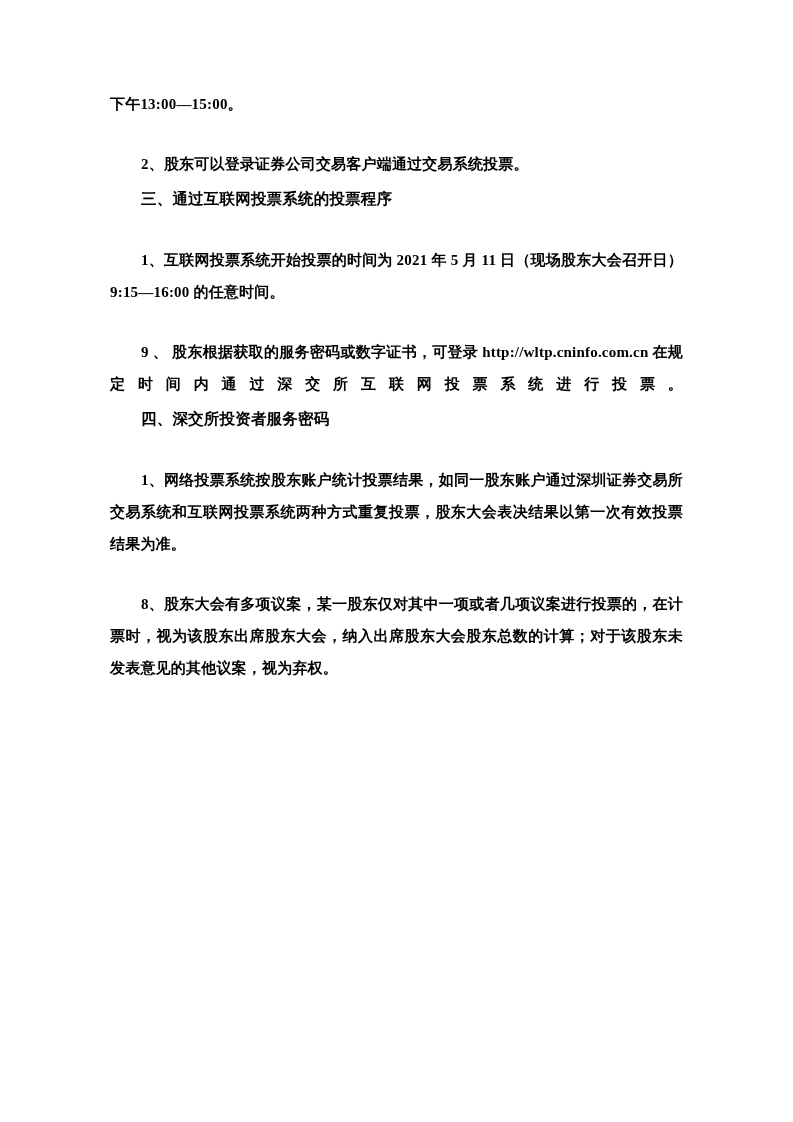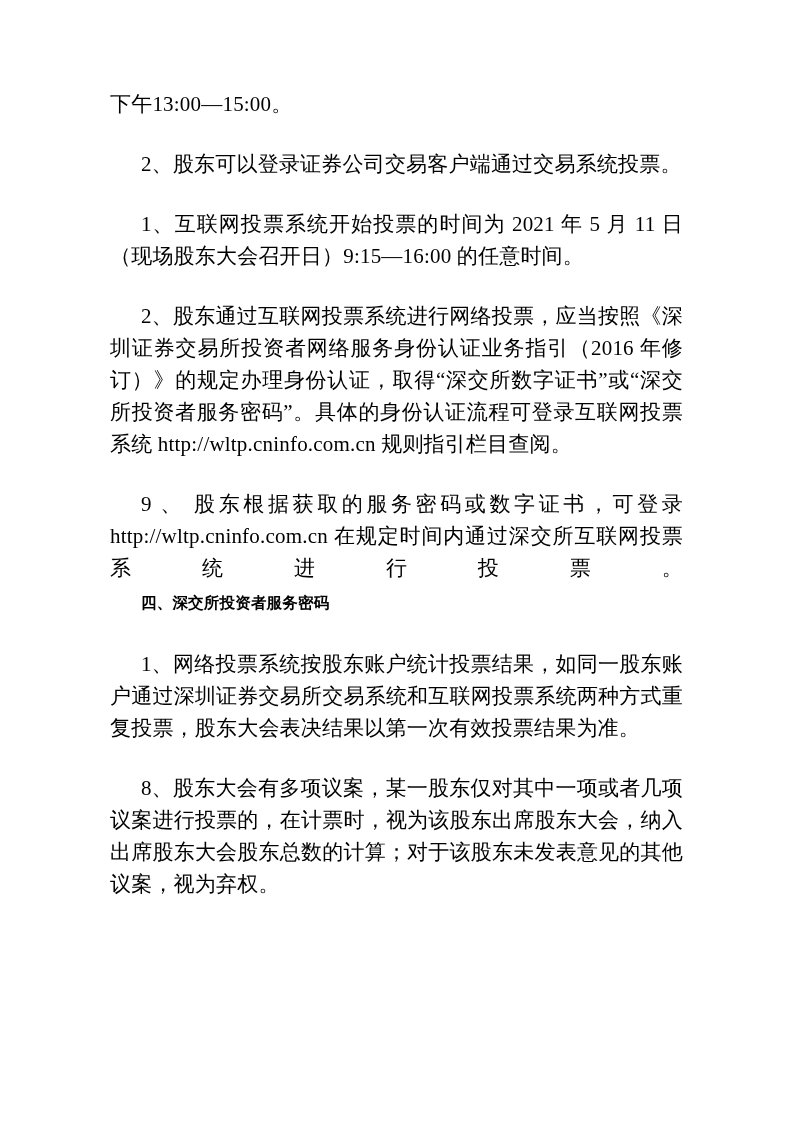--- a/index.html
+++ b/index.html
@@ -22,25 +22,26 @@
     width: 793px;
     height: 1122px;
     box-sizing: border-box;
     padding: 88px 110px 60px 110px;
   }
   .doc-body {
     width: 573px;
   }
   p {
     margin: 0 0 0 0;
-    font-size: 21px;
+    font-size: 15px;
     line-height: 32px;
     text-align: justify;
     text-justify: inter-ideograph;
     letter-spacing: 0.2px;
+    font-weight: bold;
   }
   .indent {
     text-indent: 31px;
     margin-top: 28px;
   }
   .heading {
     font-weight: bold;
     font-family: "Liberation Sans", "DejaVu Sans", sans-serif;
     font-size: 15.5px;
     text-indent: 31px;
@@ -55,24 +56,24 @@
 </head>
 <body>
 
 <div class="page">
   <div class="doc-body">
 
     <p class="plain">下午13:00—15:00。</p>
 
     <p class="indent">2、股东可以登录证券公司交易客户端通过交易系统投票。</p>
 
+    <p class="heading">三、通过互联网投票系统的投票程序</p>
 
     <p class="indent">1、互联网投票系统开始投票的时间为 2021 年 5 月 11 日（现场股东大会召开日）9:15—16:00 的任意时间。</p>
 
-    <p class="indent">2、股东通过互联网投票系统进行网络投票，应当按照《深圳证券交易所投资者网络服务身份认证业务指引（2016 年修订）》的规定办理身份认证，取得“深交所数字证书”或“深交所投资者服务密码”。具体的身份认证流程可登录互联网投票系统 http://wltp.cninfo.com.cn 规则指引栏目查阅。</p>
 
     <p class="indent spread">9 、 股东根据获取的服务密码或数字证书，可登录 http://wltp.cninfo.com.cn 在规定时间内通过深交所互联网投票系统进行投票。</p>
 
     <p class="heading">四、深交所投资者服务密码</p>
 
     <p class="indent">1、网络投票系统按股东账户统计投票结果，如同一股东账户通过深圳证券交易所交易系统和互联网投票系统两种方式重复投票，股东大会表决结果以第一次有效投票结果为准。</p>
 
     <p class="indent">8、股东大会有多项议案，某一股东仅对其中一项或者几项议案进行投票的，在计票时，视为该股东出席股东大会，纳入出席股东大会股东总数的计算；对于该股东未发表意见的其他议案，视为弃权。</p>
 
   </div>

